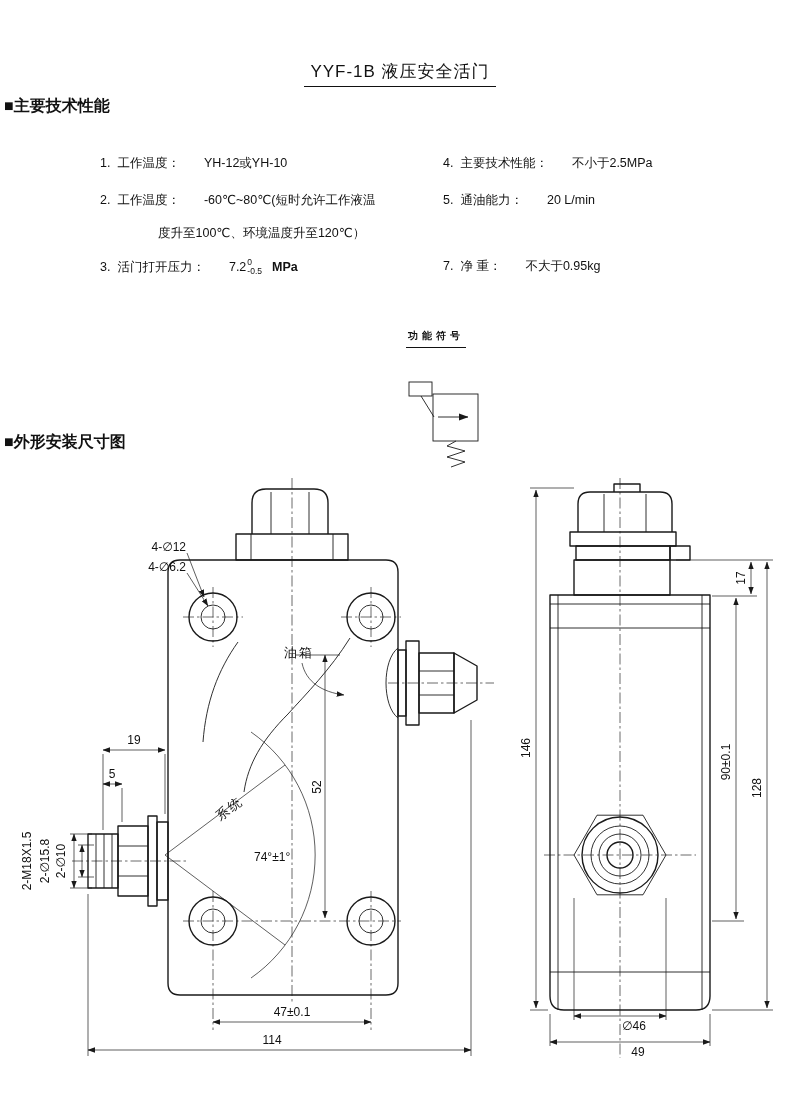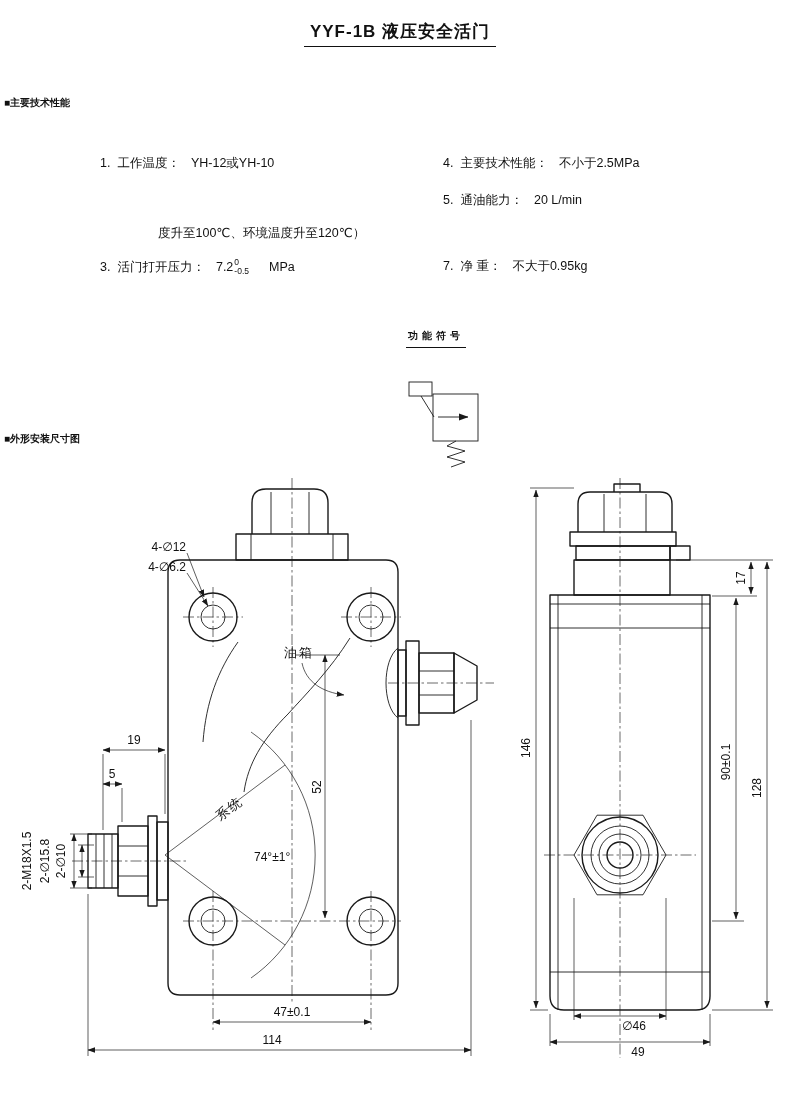--- a/index.html
+++ b/index.html
@@ -4,29 +4,29 @@
 <style>
   * { margin:0; padding:0; box-sizing:border-box; }
   html,body { background:#ffffff; }
   .page {
     position:relative; width:800px; height:1105px; background:#ffffff;
     font-family:"Liberation Sans","DejaVu Sans",sans-serif; color:#111;
     overflow:hidden;
   }
   .abs { position:absolute; }
   .title-wrap { position:absolute; top:20px; left:0; width:100%; text-align:center; }
-  .title { display:inline-block; font-size:17px; font-weight:bold; letter-spacing:1px;
-           border-bottom:1.5px solid #111; padding:0 6px 3px; }
-  .sec-h { position:absolute; left:4px; font-size:10px; font-weight:bold; white-space:nowrap;text-align:center; }
+  .title { display:inline-block; font-size:17px; font-weight:normal; letter-spacing:1px;
+           border-bottom:1.5px solid #111; padding:0 6px 3px;margin-top:40px; }
+  .sec-h { position:absolute; left:4px; font-size:16px; font-weight:bold; white-space:nowrap;text-align:center; }
   .sym-h { position:absolute; left:406px; top:329px; font-size:10px; font-weight:bold;
            letter-spacing:4px; border-bottom:1.2px solid #111; padding:0 2px 4px; }
   .spec { position:absolute; font-size:12.5px; white-space:nowrap; }
   .spec .num { margin-right:7px; }
-  .spec .val { margin-left:11px; }
-  .spec .unit { margin-left:20px; }
+  .spec .val { margin-left:24px; }
+  .spec .unit { margin-left:10px;font-weight:bold; }
   .tol { display:inline-block; font-size:8.5px; line-height:1.05; vertical-align:-3px; margin-left:1px; text-align:left; }
   .tol span { display:block; }
   
   .outline { stroke:#1a1a1a; stroke-width:1.4; fill:none; stroke-linejoin:round; }
   .med     { stroke:#1a1a1a; stroke-width:0.9; fill:none; }
   .dim     { stroke:#1a1a1a; stroke-width:0.7; fill:none; }
   .cl      { stroke:#1a1a1a; stroke-width:0.65; fill:none; stroke-dasharray:11 3 2.5 3; }
   svg text { stroke:none; font-family:"Liberation Sans","DejaVu Sans",sans-serif; }
   .dtxt { font-size:12px; fill:#111; }
   .lbl  { font-size:13px; fill:#111; letter-spacing:2px; }
@@ -211,20 +211,21 @@
   </svg>
 
   <div class="title-wrap">
     <span class="title">YYF-1B 液压安全活门</span>
   </div>
 
   <div class="sec-h" style="top:96px">■主要技术性能</div>
 
   <div class="spec" style="left:100px;top:155px"><span class="num">1.</span><span>工作温度：</span><span class="val">YH-12或YH-10</span></div>
 
+  <div class="spec" style="left:100px;top:192px"><span class="num">2.</span><span>工作温度：</span><span class="val">-60℃~80℃(短时允许工作液温</span></div>
 
   <div class="spec" style="left:158px;top:225px"><span>度升至100℃、环境温度升至120℃）</span></div>
 
   <div class="spec" style="left:100px;top:258px"><span class="num">3.</span><span>活门打开压力：</span><span class="val">7.2</span><span class="tol"><span>0</span><span>-0.5</span></span><span class="unit">MPa</span></div>
 
   <div class="spec" style="left:443px;top:155px"><span class="num">4.</span><span>主要技术性能：</span><span class="val">不小于2.5MPa</span></div>
 
   <div class="spec" style="left:443px;top:192px"><span class="num">5.</span><span>通油能力：</span><span class="val">20 L/min</span></div>
 
 

